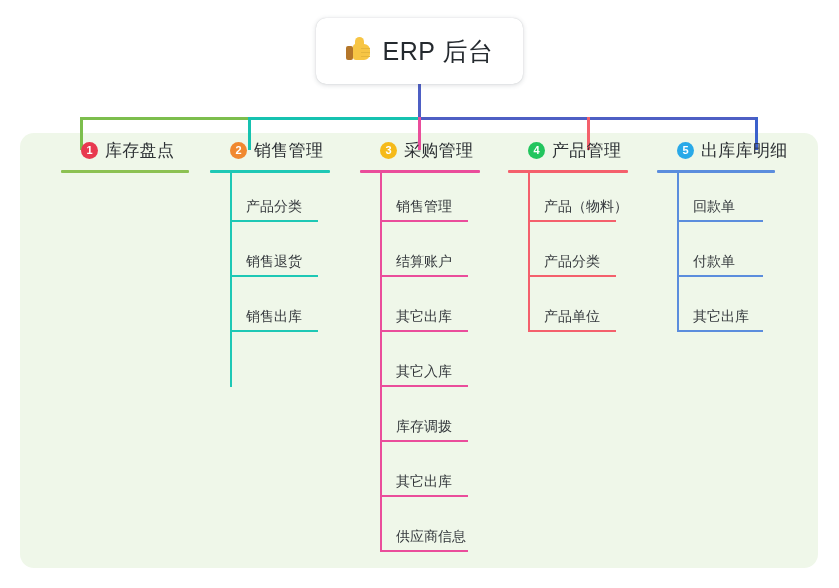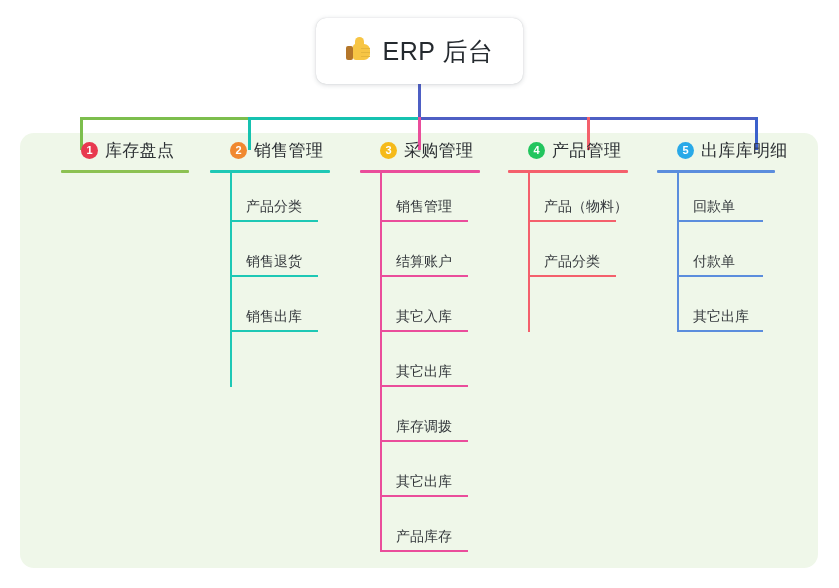--- a/index.html
+++ b/index.html
@@ -265,57 +265,61 @@
         <div class="col-spine" style="background: rgb(234, 77, 155); height: 379px;"></div>
         <div class="leaf">
           <span class="leaf-label">销售管理</span>
           <div class="leaf-rule" style="background: rgb(234, 77, 155); width: 88px;"></div>
         </div>
         <div class="leaf">
           <span class="leaf-label">结算账户</span>
           <div class="leaf-rule" style="background: rgb(234, 77, 155); width: 88px;"></div>
         </div>
         <div class="leaf">
+          <span class="leaf-label">其它出库</span>
+          <div class="leaf-rule" style="background: rgb(234, 77, 155); width: 88px;"></div>
+        </div>
+        <div class="leaf">
           <span class="leaf-label">其它入库</span>
           <div class="leaf-rule" style="background: rgb(234, 77, 155); width: 88px;"></div>
         </div>
         <div class="leaf">
+          <span class="leaf-label">库存调拨</span>
+          <div class="leaf-rule" style="background: rgb(234, 77, 155); width: 88px;"></div>
+        </div>
+        <div class="leaf">
           <span class="leaf-label">其它出库</span>
           <div class="leaf-rule" style="background: rgb(234, 77, 155); width: 88px;"></div>
         </div>
         <div class="leaf">
-          <span class="leaf-label">库存调拨</span>
-          <div class="leaf-rule" style="background: rgb(234, 77, 155); width: 88px;"></div>
-        </div>
-        <div class="leaf">
-          <span class="leaf-label">其它出库</span>
-          <div class="leaf-rule" style="background: rgb(234, 77, 155); width: 88px;"></div>
-        </div>
-        <div class="leaf">
-          <span class="leaf-label">产品库存</span>
+          <span class="leaf-label">供应商信息</span>
           <div class="leaf-rule" style="background: rgb(234, 77, 155); width: 88px;"></div>
         </div>
       </div>
     </div>
     <div class="column" style="left: 488px; width: 120px;">
       <div class="col-header">
         <span class="col-badge" style="background: rgb(34, 197, 94);">4</span>
         <span class="col-title">产品管理</span>
       </div>
       <div class="col-rule" style="background: rgb(244, 96, 108); width: 120px;"></div>
       <div class="col-body" style="height: 171px;">
         <div class="col-spine" style="background: rgb(244, 96, 108); height: 159px;"></div>
         <div class="leaf">
           <span class="leaf-label">产品（物料）</span>
           <div class="leaf-rule" style="background: rgb(244, 96, 108); width: 88px;"></div>
         </div>
         <div class="leaf">
           <span class="leaf-label">产品分类</span>
           <div class="leaf-rule" style="background: rgb(244, 96, 108); width: 88px;"></div>
         </div>
+        <div class="leaf">
+          <span class="leaf-label">产品单位</span>
+          <div class="leaf-rule" style="background: rgb(244, 96, 108); width: 88px;"></div>
+        </div>
       </div>
     </div>
     <div class="column" style="left: 637px; width: 120px;">
       <div class="col-header">
         <span class="col-badge" style="background: rgb(41, 169, 232);">5</span>
         <span class="col-title">出库库明细</span>
       </div>
       <div class="col-rule" style="background: rgb(91, 141, 221); width: 118px;"></div>
       <div class="col-body" style="height: 171px; text-align: right;">
         <div class="col-spine" style="background: rgb(91, 141, 221); height: 159px;"></div>

